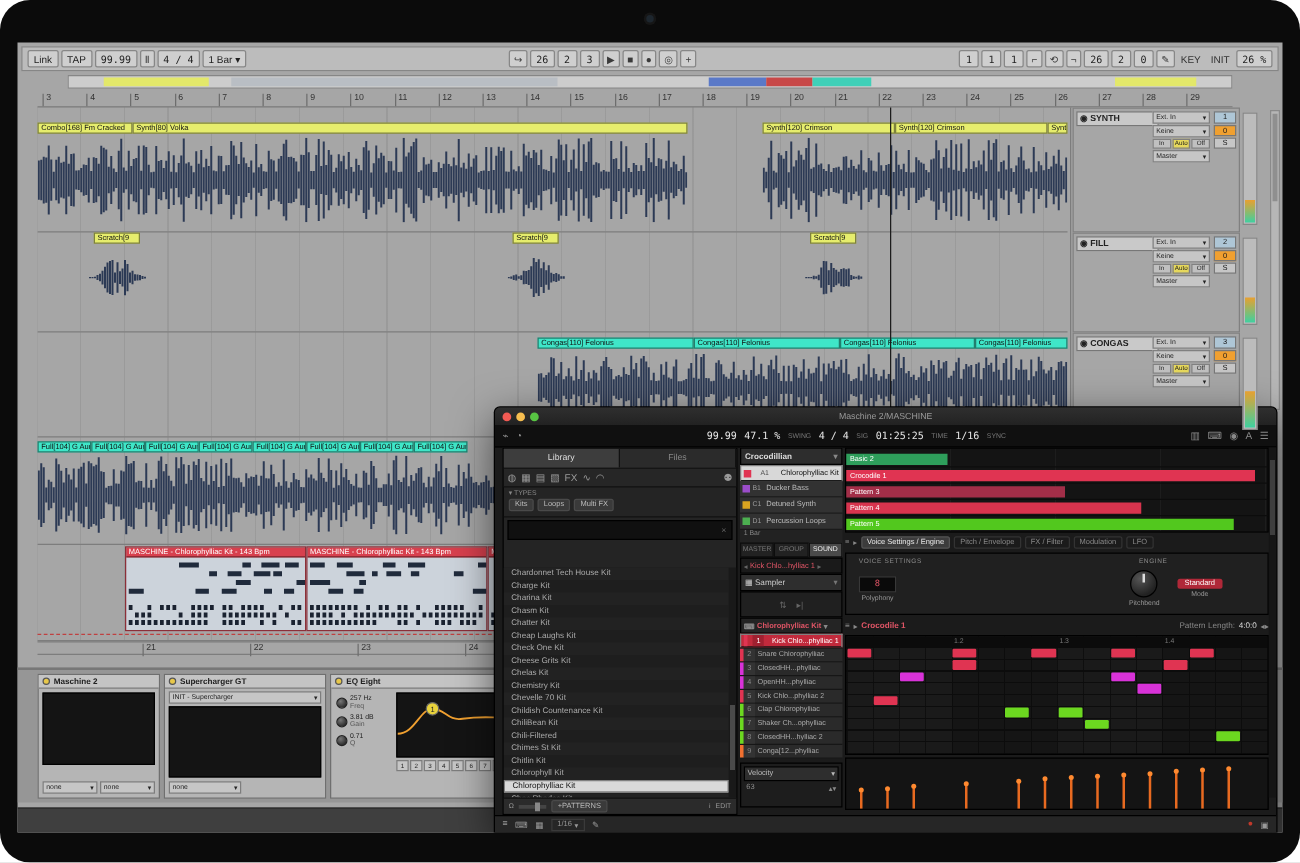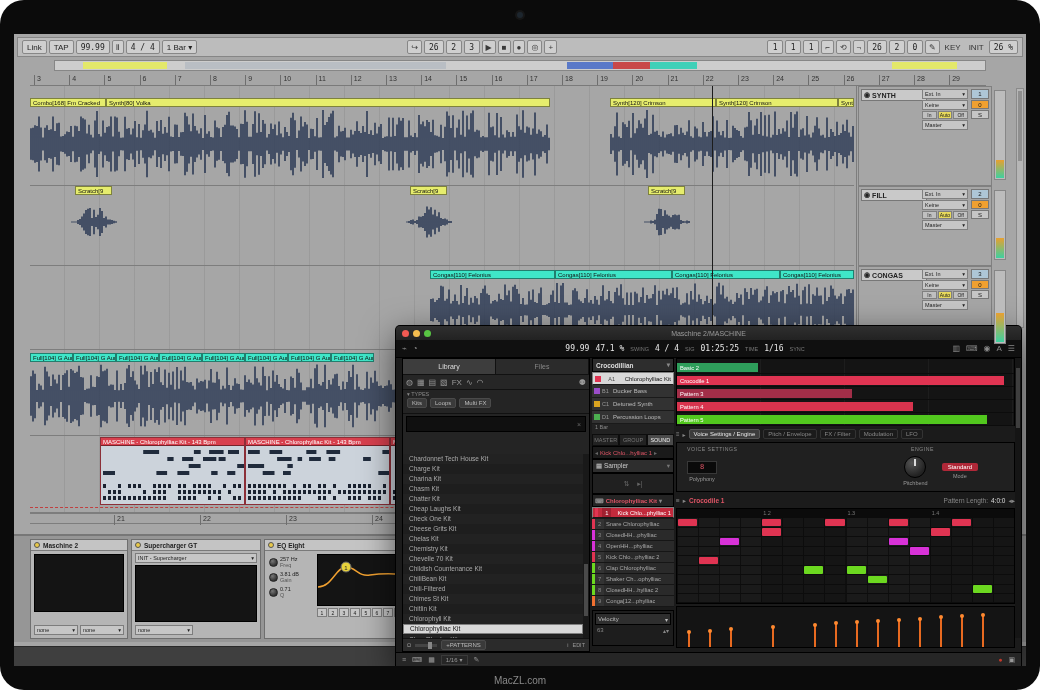--- a/index.html
+++ b/index.html
@@ -178,21 +178,20 @@
   .mw-scroll i{position:absolute;left:1px;right:1px;top:10px;height:60px;background:#3e3e3e;display:block;}
   .mw-bottom{position:absolute;left:0;right:0;bottom:0;height:14px;background:#262626;border-top:1px solid #000;
     display:flex;align-items:center;gap:6px;padding:0 6px;font-size:7px;color:#999;}
   .mb-box{border:1px solid #3a3a3a;padding:0 4px;font-size:6px;height:10px;display:flex;align-items:center;gap:2px;}
 </style>
 </head>
 <body>
 
 <div class="bezel">
   <div class="camera"></div>
-  <div class="brand">MacZL.com</div>
 
   <div class="screen">
 
     <div class="lv-toolbar">
       <div class="tb-group">
         <span class="tbx">Link</span>
         <span class="tbx">TAP</span>
         <span class="tbx num">99.99</span>
         <span class="tbx ic">Ⅱ</span>
         <span class="tbx num">4 / 4</span>

